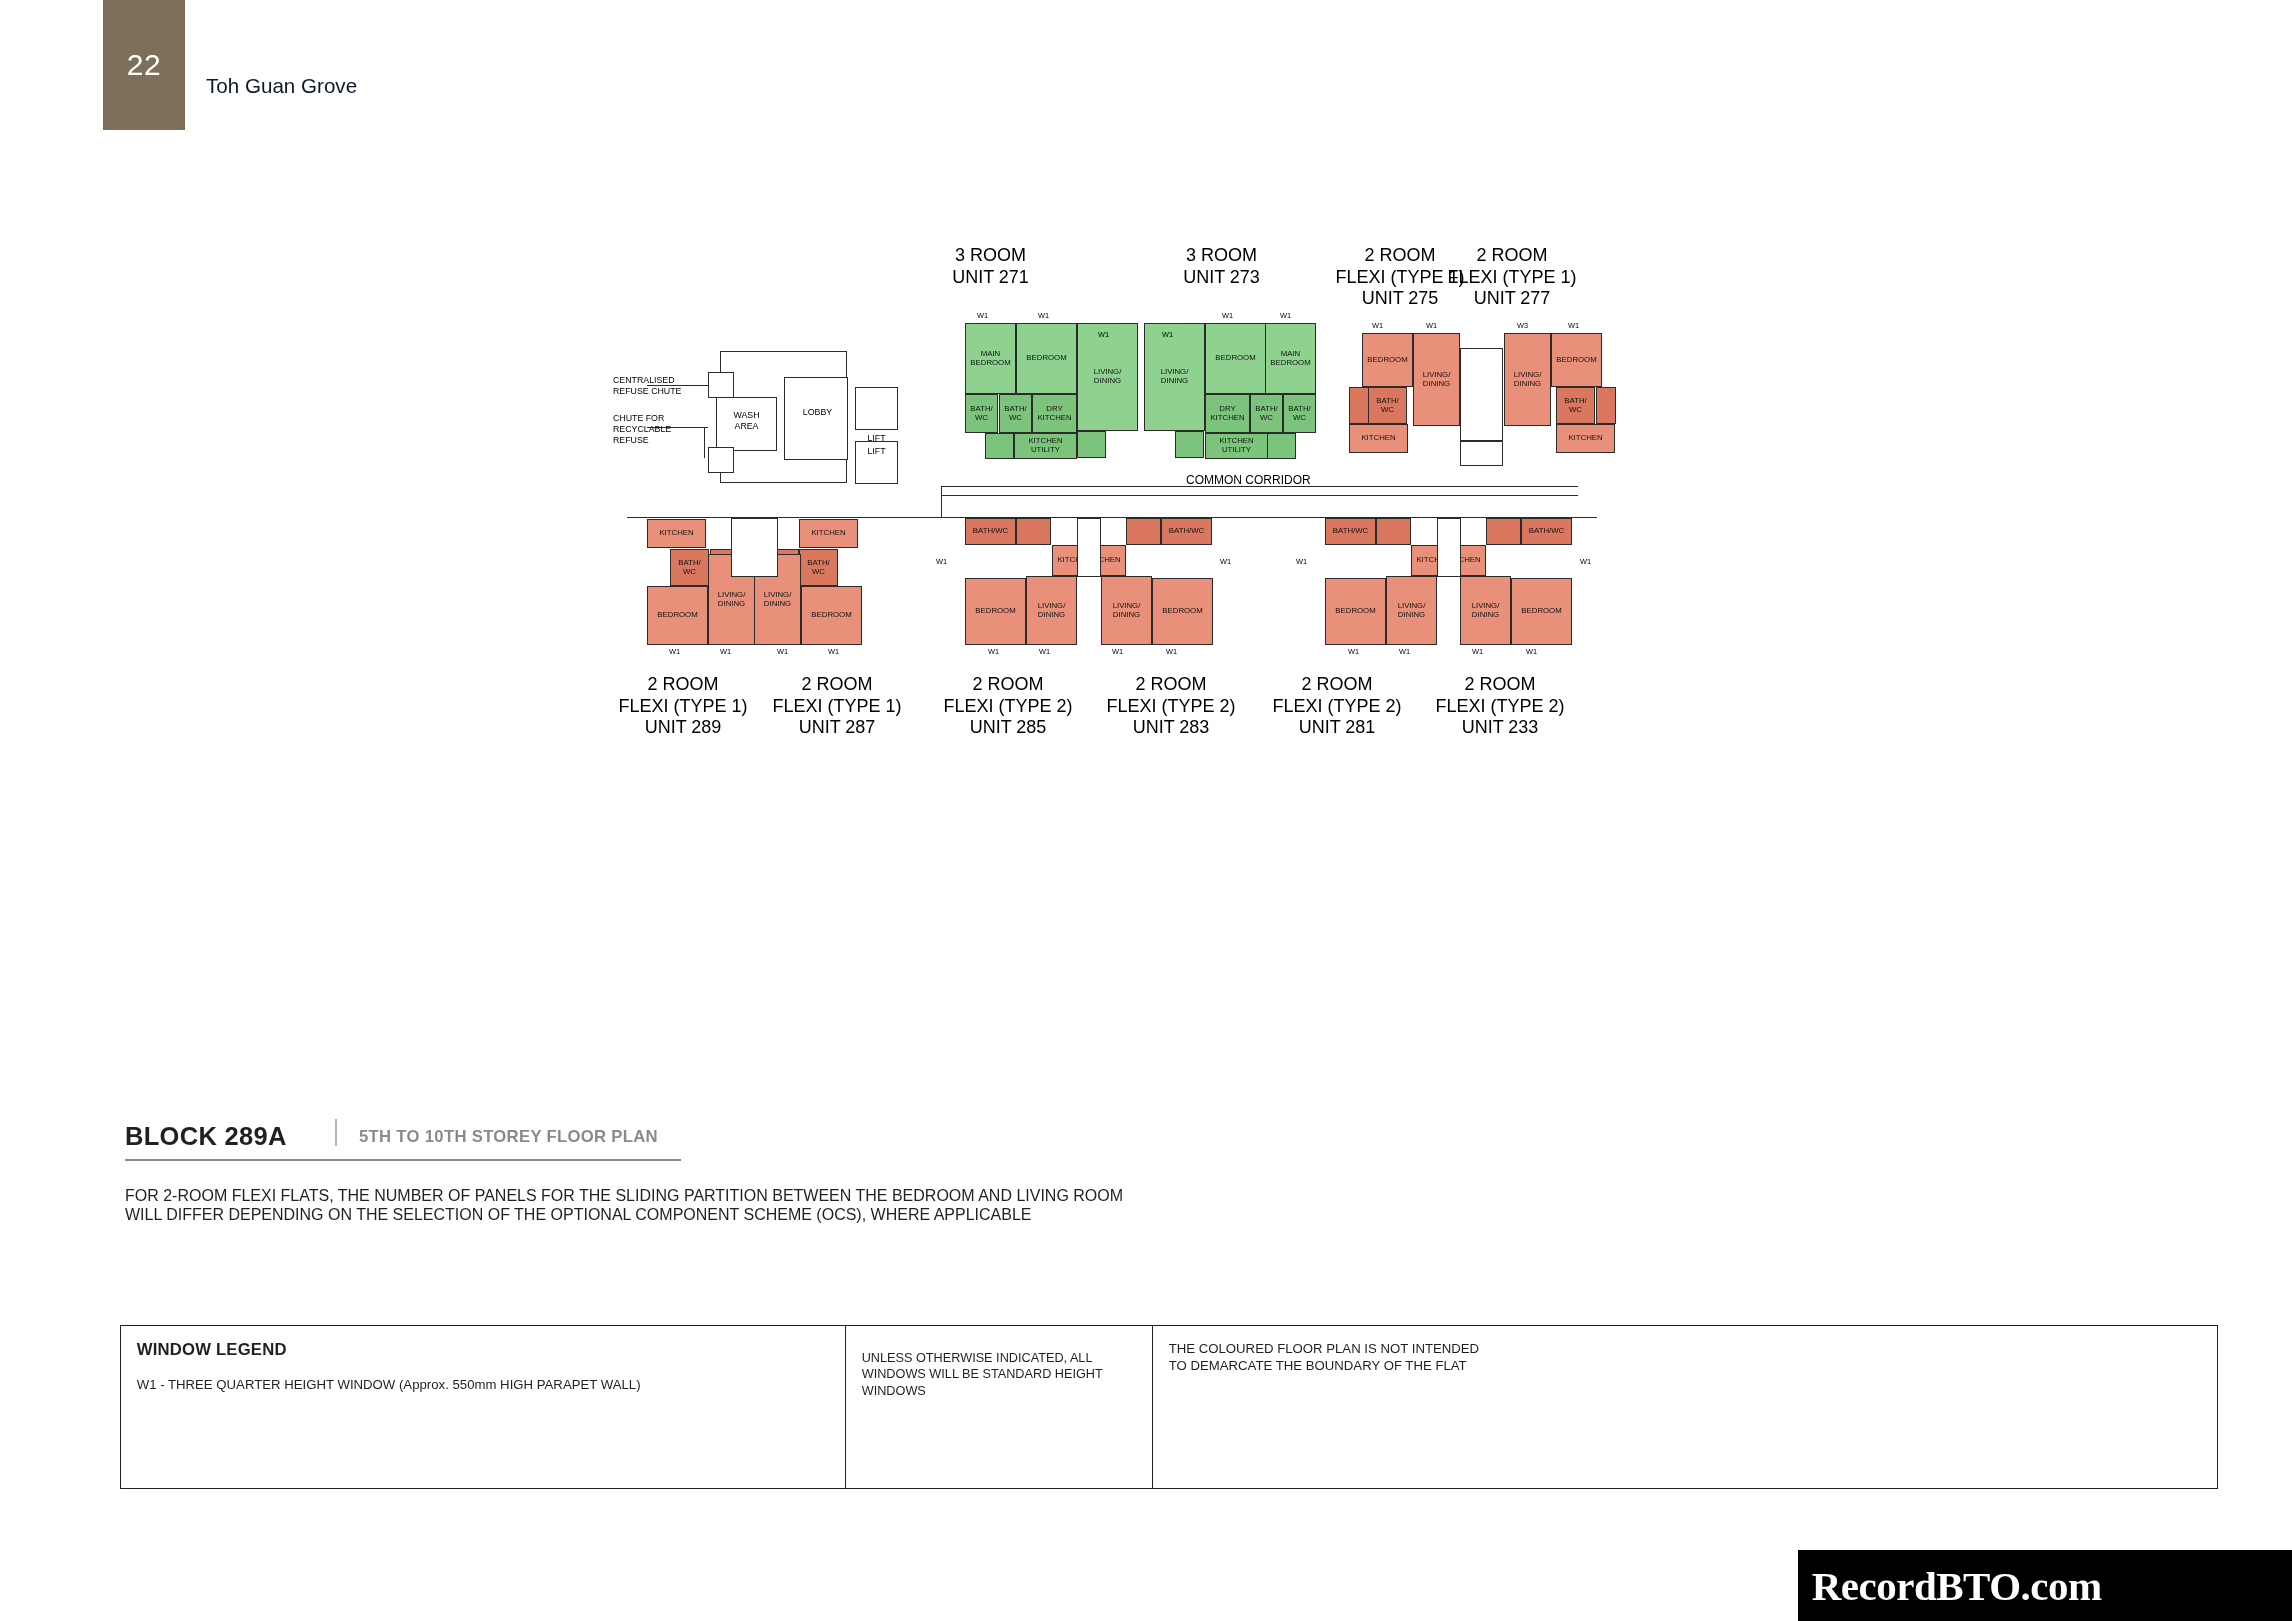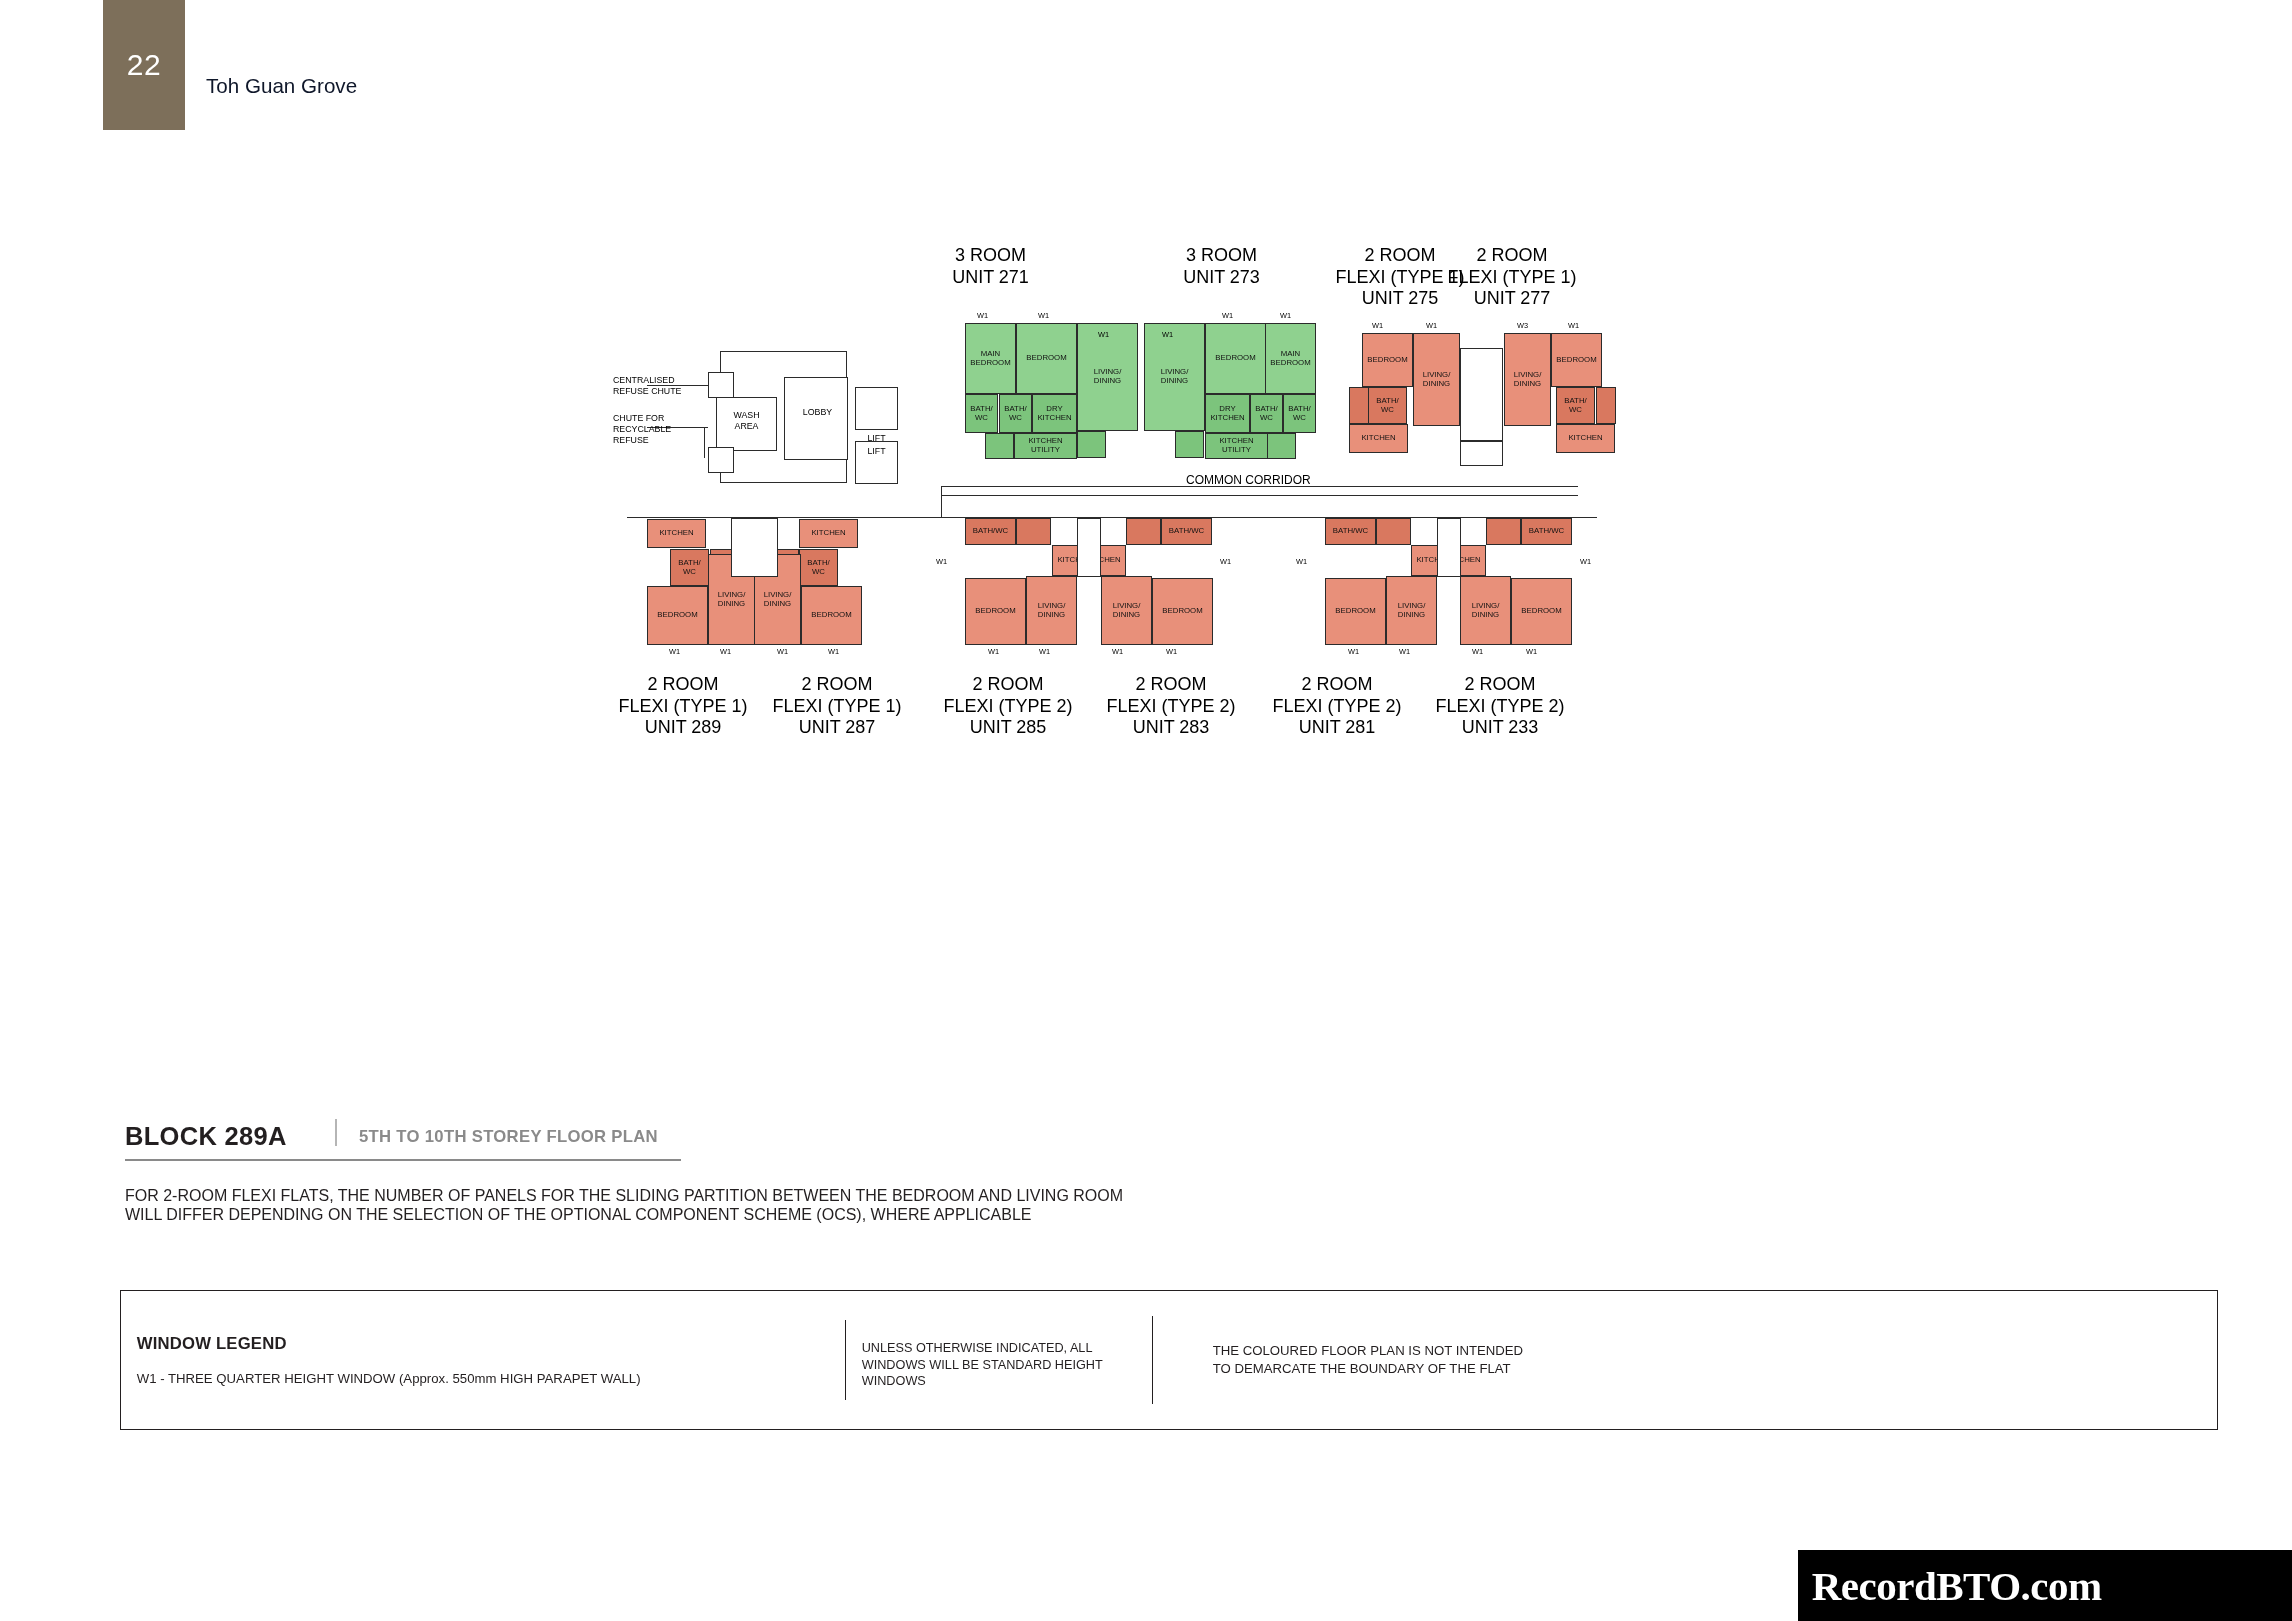--- a/index.html
+++ b/index.html
@@ -63,22 +63,22 @@
     position:absolute;left:359px;top:1127px;font-size:16.7px;font-weight:bold;color:#8a8a8a;letter-spacing:0.3px;
   }
   #block-underline{
     position:absolute;left:125px;top:1159px;width:556px;height:2px;background:#8a8a8a;
   }
   #note-line{
     position:absolute;left:125px;top:1186px;font-size:16px;line-height:19px;color:#231f20;
   }
   
   #legend{
-    position:absolute;left:120px;top:1290px;width:2098px;height:140px;
-    box-sizing:border-box;border:1.3px solid #231f20;display:flex;align-items:center;
+    position:absolute;left:120px;top:1325px;width:2098px;height:164px;
+    box-sizing:border-box;border:1.3px solid #231f20;display:flex;
   }
   #legend .cell{box-sizing:border-box;border-right:1.3px solid #231f20;position:relative;padding:13.7px 15.7px;}
   #legend .cell:last-child{border-right:none;}
   .c1{width:725px;}
   .c2{width:307px;}
   .c3{width:529px;}
   .c4{flex:1;}
   .legend-title{font-size:16.7px;font-weight:bold;letter-spacing:0.2px;}
   .legend-body{font-size:13.2px;margin-top:17.6px;}
   .legend-small{font-size:12.7px;line-height:16.7px;margin-top:10px;}
@@ -303,21 +303,21 @@
   <div class="cell c1">
     <div class="legend-title">WINDOW LEGEND</div>
     <div class="legend-body">W1 - THREE QUARTER HEIGHT WINDOW (Approx. 550mm HIGH PARAPET WALL)</div>
   </div>
   <div class="cell c2">
     <div class="legend-small" style="white-space:pre-line;">UNLESS OTHERWISE INDICATED, ALL
 WINDOWS WILL BE STANDARD HEIGHT
 WINDOWS</div>
   </div>
   <div class="cell c4">
-    <div class="note-right" style="white-space:pre-line;margin-left:44px;">THE COLOURED FLOOR PLAN IS NOT INTENDED
+    <div class="note-right" style="white-space:pre-line;">THE COLOURED FLOOR PLAN IS NOT INTENDED
 TO DEMARCATE THE BOUNDARY OF THE FLAT</div>
   </div>
 </div>
 
 <div id="watermark">
   <span id="wm-text">RecordBTO.com</span>
 </div>
 
 
 </body></html>

